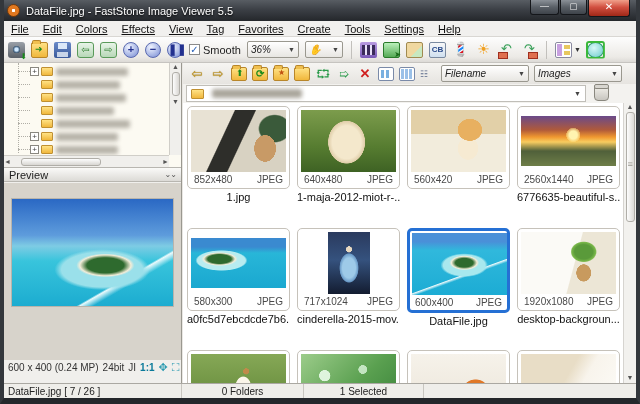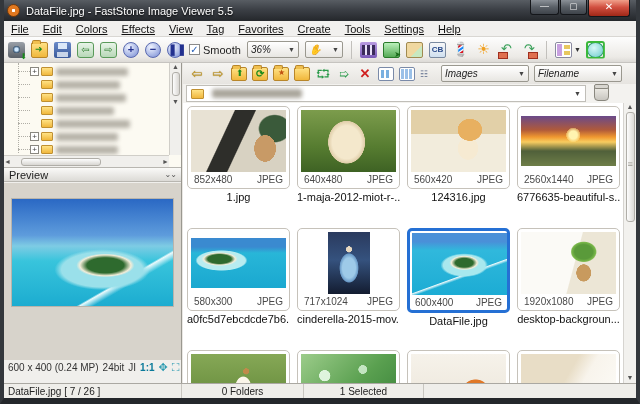--- a/index.html
+++ b/index.html
@@ -328,26 +328,26 @@
         <span class="tb2-icon folder i-fup"></span>
         <span class="tb2-icon folder i-fref"></span>
         <span class="tb2-icon folder i-ffav"></span>
         <span class="tb2-icon folder"></span>
         <span class="tb2-icon i-copy">⮔</span>
         <span class="tb2-icon i-copy">➯</span>
         <span class="tb2-icon i-del">✕</span>
         <span class="tb2-icon i-thumbview"></span>
         <span class="tb2-icon i-colview"></span>
         <span class="tb2-icon i-listview">☷</span>
+        <span class="combo sortby">
+          <span>Filename</span>
+            <span class="arrow">▼</span>
+        </span>
         <span class="combo filter">
           <span>Images</span>
-            <span class="arrow">▼</span>
-        </span>
-        <span class="combo sortby">
-          <span>Filename</span>
             <span class="arrow">▼</span>
         </span>
       </div>
 
       <div class="pathbar-row">
         <div class="pathbar">
           <span class="tfolder"></span>
           <span class="path-blur"></span>
           <span class="arrow">▼</span>
         </div>
@@ -378,21 +378,20 @@
             <div class="fname">1-maja-2012-miot-r-...</div>
           </div>
           <div class="cell">
             <div class="card">
               <div class="thumb art-doge"></div>
               <div class="dims-row">
                   <span>560x420</span>
                   <span>JPEG</span>
                 </div>
             </div>
-            <div class="fname">124316.jpg</div>
           </div>
           <div class="cell">
             <div class="card">
               <div class="thumb wide95 art-sunset"></div>
               <div class="dims-row">
                   <span>2560x1440</span>
                   <span>JPEG</span>
                 </div>
             </div>
             <div class="fname">6776635-beautiful-s...</div>

